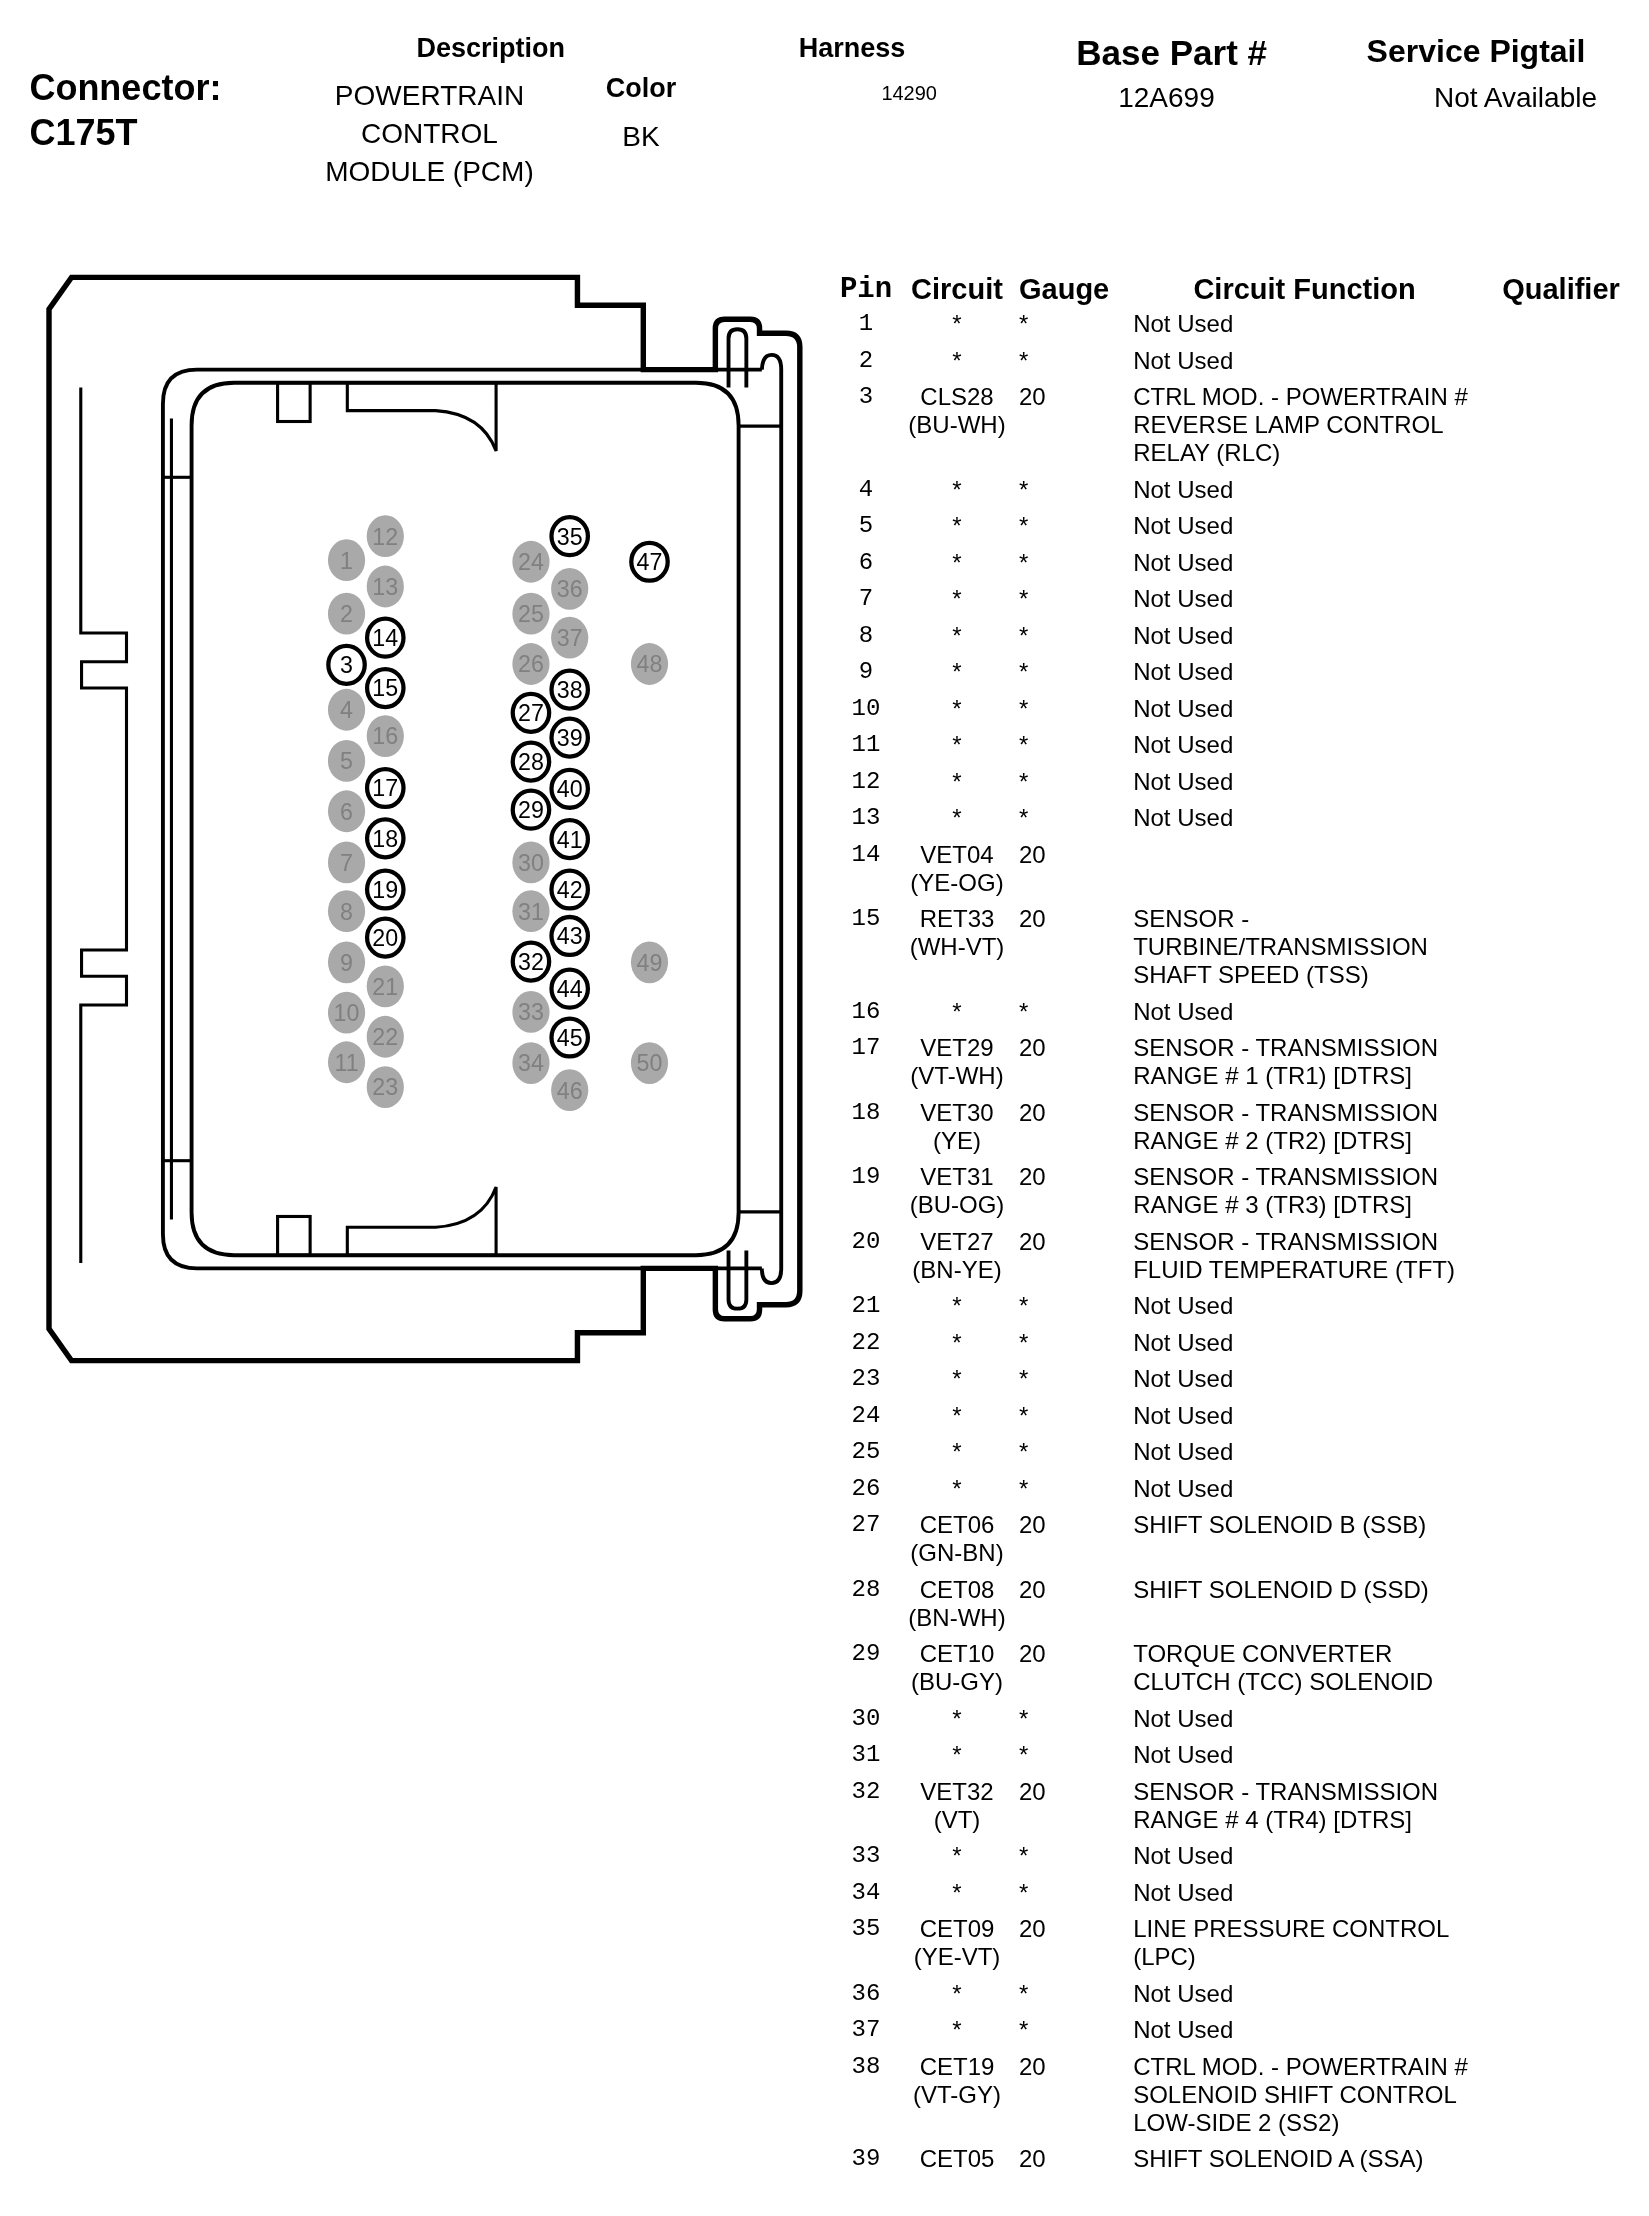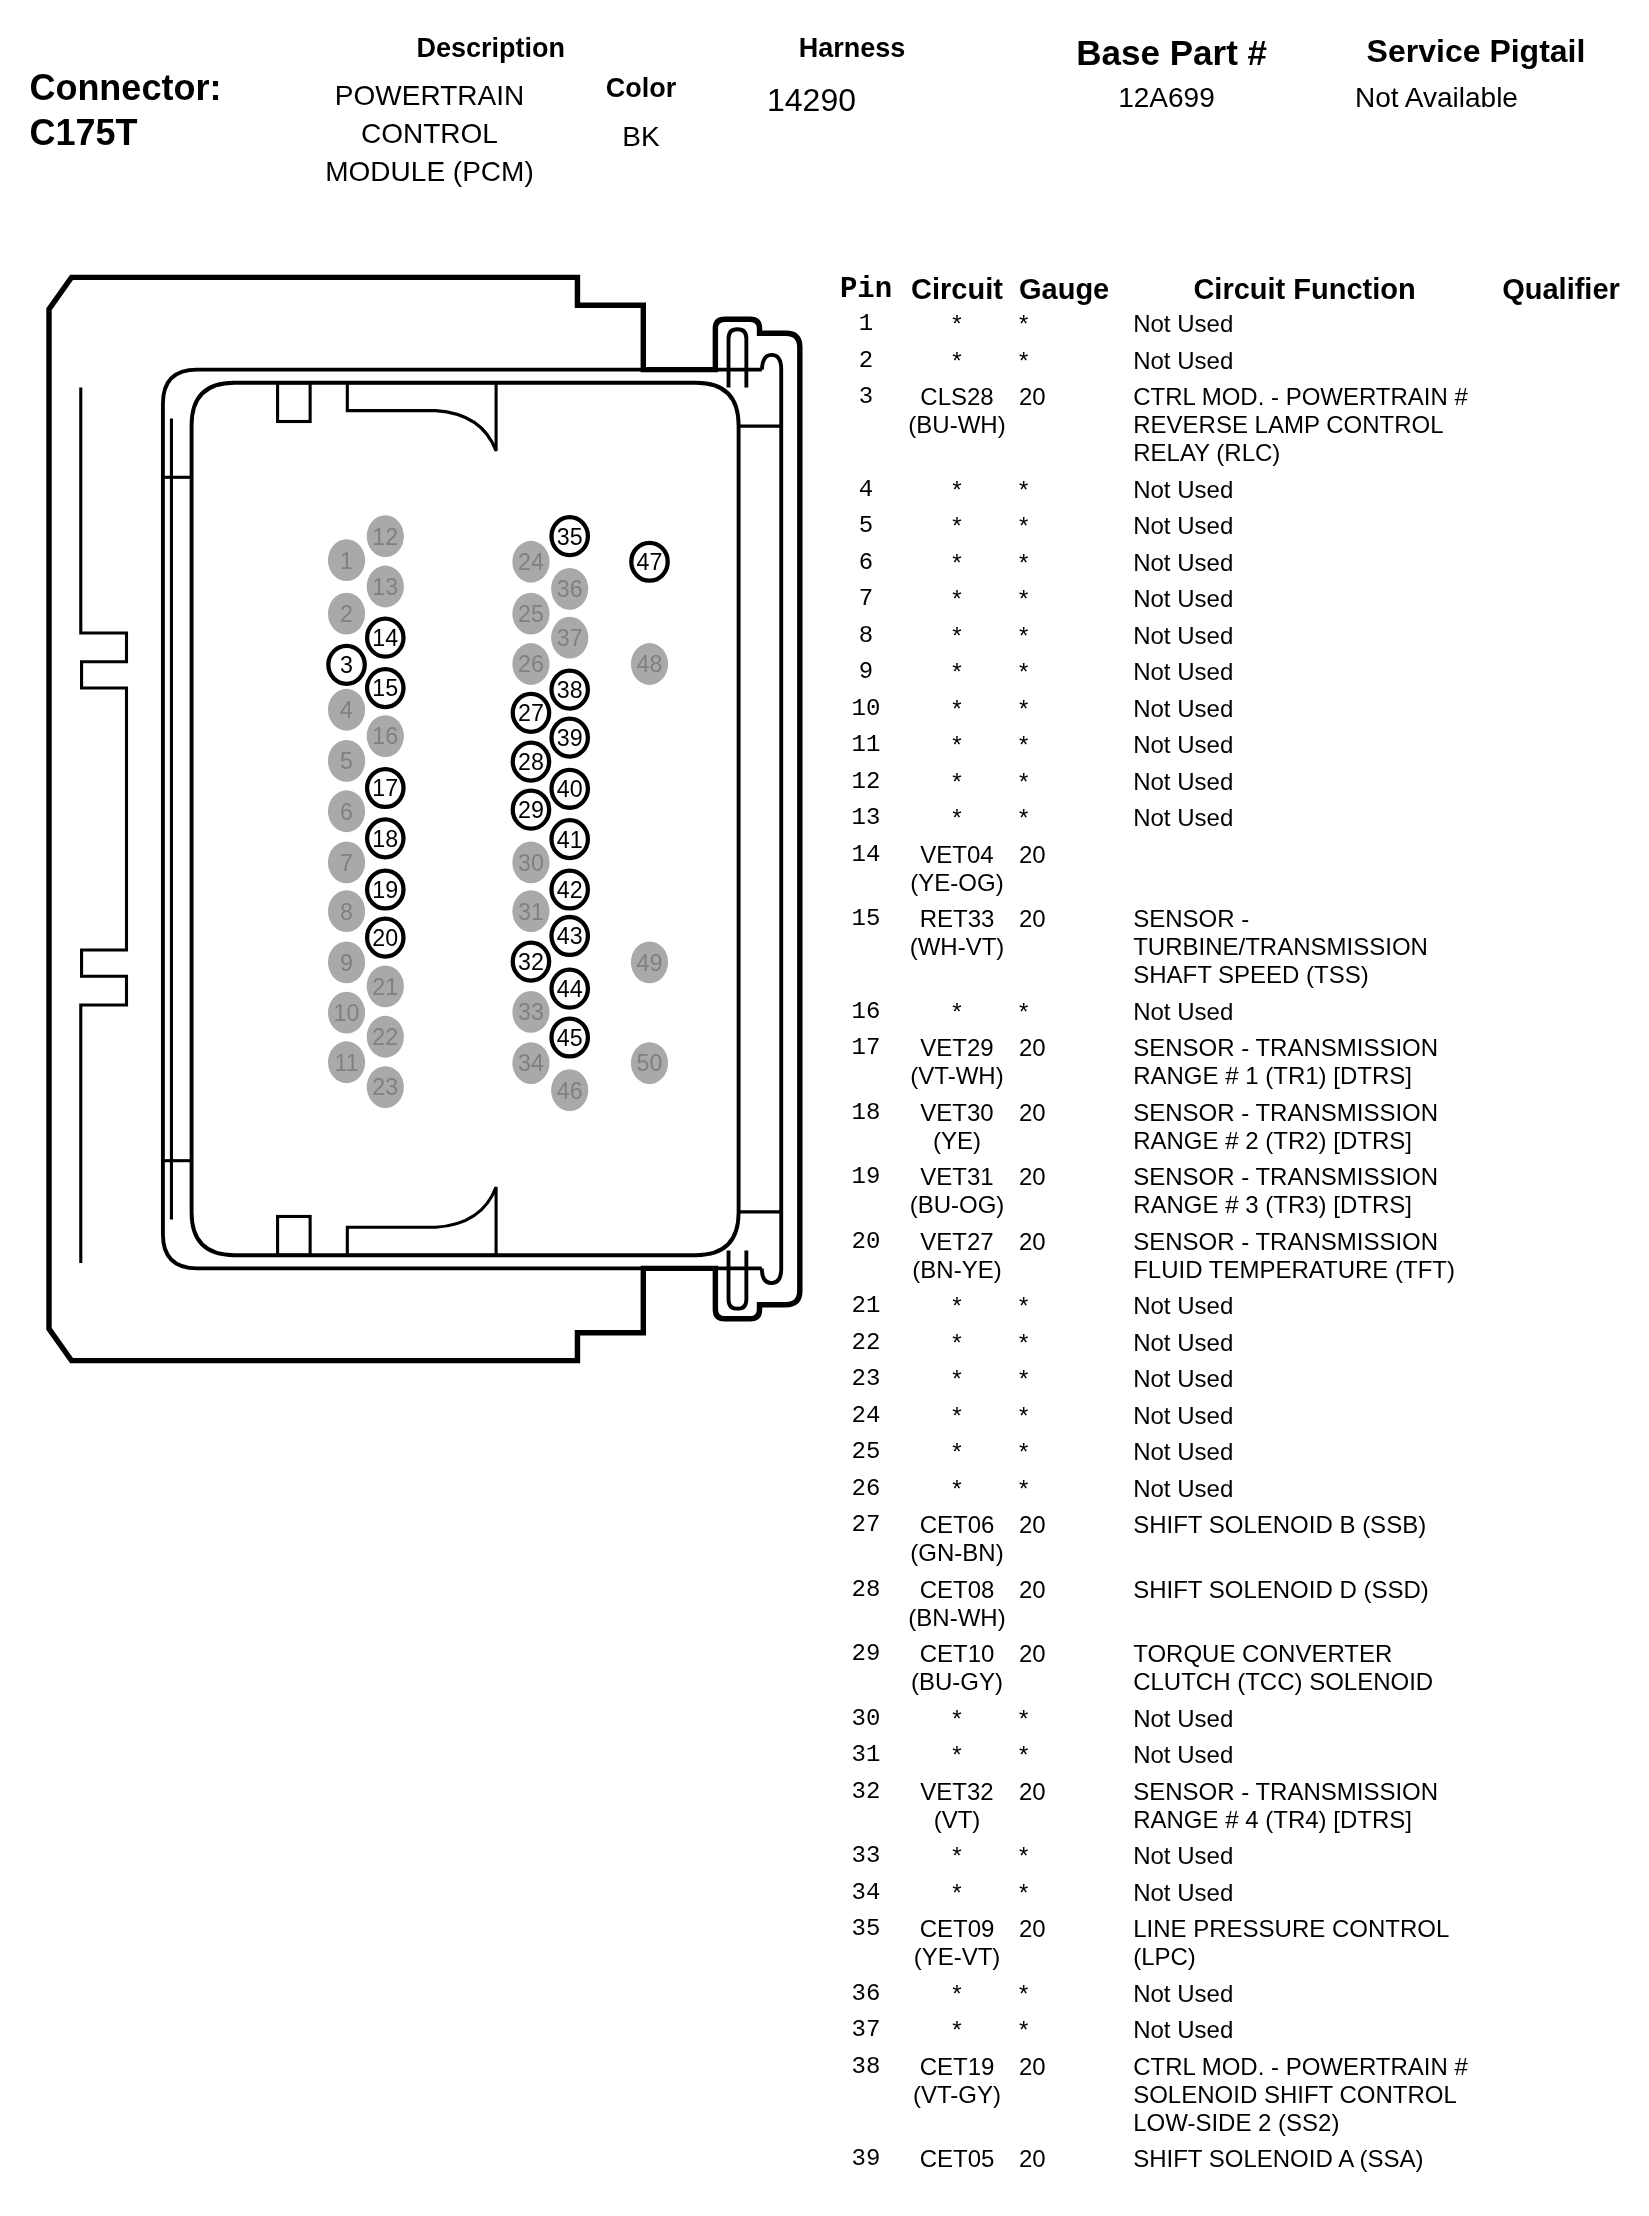--- a/index.html
+++ b/index.html
@@ -7,25 +7,25 @@
         font-family:"Liberation Sans",sans-serif;color:#000;overflow:hidden;}
 
   
   .h-connector-label{position:absolute;left:29.4px;top:67px;font-size:36px;font-weight:bold;}
   .h-connector-id{position:absolute;left:29.4px;top:112px;font-size:36px;font-weight:bold;}
   .h-desc-label{position:absolute;left:294px;top:33px;width:271px;text-align:right;font-size:27px;font-weight:bold;}
   .h-desc-value{position:absolute;left:267px;top:77px;width:325px;text-align:center;font-size:28px;line-height:38px;white-space:pre-line;}
   .h-color-label{position:absolute;left:583px;top:73px;width:116px;text-align:center;font-size:27px;font-weight:bold;}
   .h-color-value{position:absolute;left:583px;top:121px;width:116px;text-align:center;font-size:28px;}
   .h-harness-label{position:absolute;left:767px;top:33px;width:170px;text-align:center;font-size:27px;font-weight:bold;}
-  .h-harness-value{position:absolute;left:767px;top:82px;width:170px;text-align:left;font-size:32px;}
+  .h-harness-value{position:absolute;left:767px;top:82px;width:170px;text-align:right;font-size:20px;}
   .h-basepart-label{position:absolute;left:1066px;top:33px;width:201px;text-align:right;font-size:35px;font-weight:bold;}
   .h-basepart-value{position:absolute;left:1066px;top:82px;width:201px;text-align:center;font-size:28px;}
   .h-pigtail-label{position:absolute;left:1355px;top:33px;width:242px;text-align:center;font-size:32px;font-weight:bold;}
-  .h-pigtail-value{position:absolute;left:1355px;top:82px;width:242px;text-align:left;font-size:28px;}
+  .h-pigtail-value{position:absolute;left:1355px;top:82px;width:242px;text-align:right;font-size:28px;}
 
   
   svg.diagram{position:absolute;left:0;top:0;width:1650px;height:2216px;}
   svg.diagram path, svg.diagram rect{fill:none;stroke:#000;}
   svg.diagram text{font-family:"Liberation Sans",sans-serif;}
 
   
   .tbl{position:absolute;left:837px;top:273px;width:813px;}
   .thead{display:flex;font-size:29px;font-weight:bold;line-height:33px;}
   .rows{position:absolute;left:0;top:37px;width:813px;}

